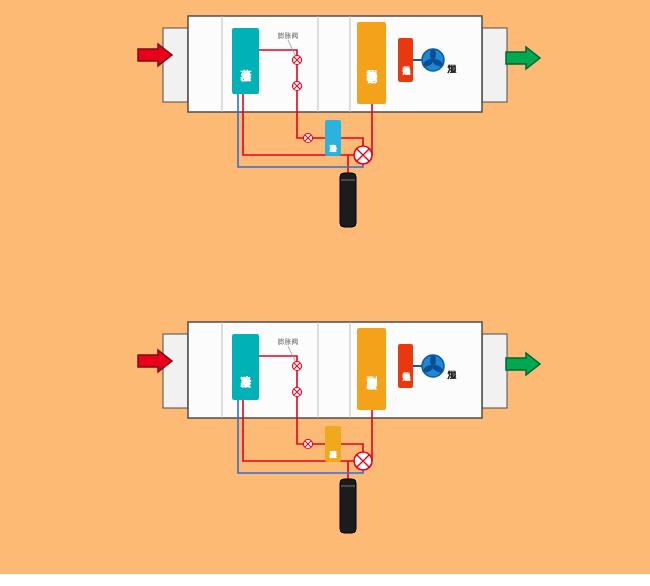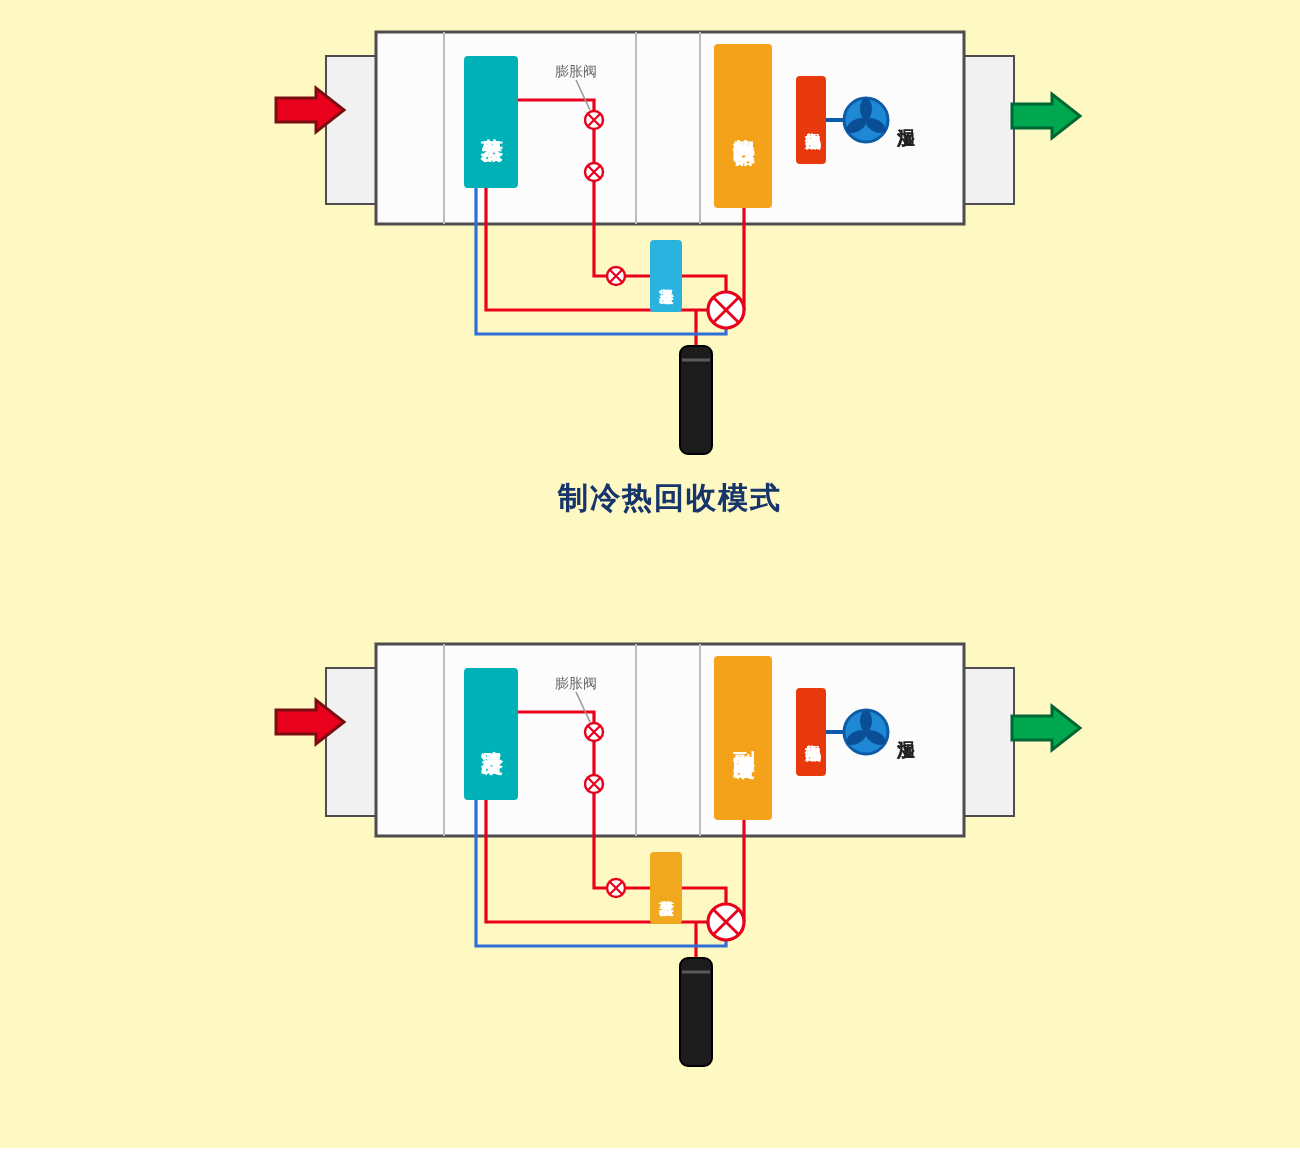--- a/index.html
+++ b/index.html
@@ -1,17 +1,17 @@
 <!DOCTYPE html>
 <html><head>
 <meta charset="utf-8">
 <style>
   html,body{margin:0;padding:0;}
   body{font-family:"DejaVu Sans","Liberation Sans",sans-serif;}
-  .canvas{position:relative;width:650px;height:586px;background:#fef9c3;overflow:hidden;}
+  .canvas{position:relative;width:650px;height:586px;background:#fdba74;overflow:hidden;}
   .bottom-strip{position:absolute;left:0;bottom:0;width:650px;height:12px;background:#ffffff;}
   .diagram{position:absolute;left:0;width:650px;height:295px;}
   .d1{top:6px;}
   .d2{top:312px;}
   .diagram svg.layer{position:absolute;left:0;top:0;}
   .box{position:absolute;display:flex;align-items:center;justify-content:center;z-index:2;border-radius:2px;}
   .vtext{writing-mode:vertical-rl;text-orientation:upright;color:#fff;font-weight:bold;line-height:1;letter-spacing:1px;}
   .coil-main{left:232px;top:22px;width:27px;height:66px;background:#00b2b8;}
   .coil-main .vtext{font-size:11px;}
   .coil-recovery{left:357px;top:16px;width:29px;height:82px;background:#f5a21b;}
@@ -103,21 +103,20 @@
     <div class="box heater">
       <span class="vtext">电加热器</span>
     </div>
     <div class="label humid">
       <span class="vtext2">加湿</span>
     </div>
     <div class="label expv">膨胀阀</div>
     <div class="box small-coil cyan">
       <span class="vtext">冷凝器</span>
     </div>
-    <div class="caption">制冷热回收模式</div>
   </section>
 
   <section class="diagram d2">
     <svg class="layer" width="650" height="295" viewBox="0 0 650 295">
       <use href="#unit-geom"></use>
     </svg>
     <div class="box coil-main">
       <span class="vtext">冷凝器</span>
     </div>
     <div class="box coil-recovery">

